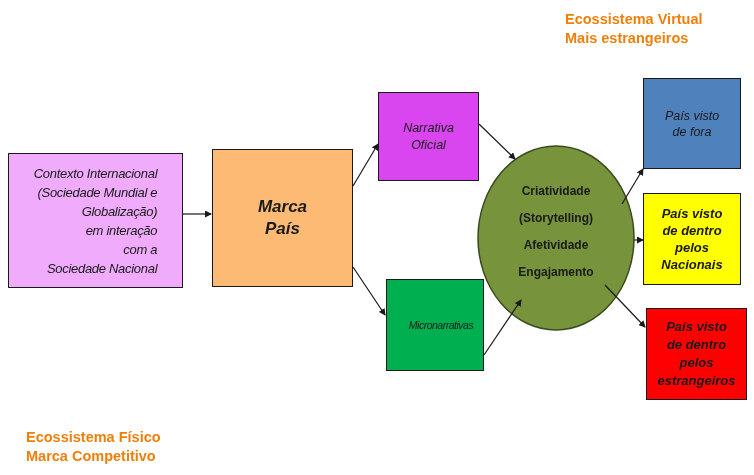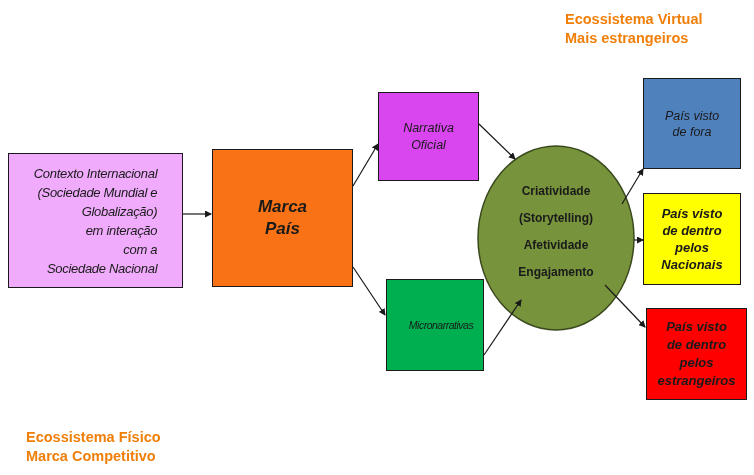--- a/index.html
+++ b/index.html
@@ -44,21 +44,21 @@
 
 <div class="box" id="ctx" style="background: #f0abfc; text-align: right;">
   <span>Contexto Internacional
 (Sociedade Mundial e
 Globalização)
 em interação
 com a
 Sociedade Nacional</span>
 </div>
 
-<div class="box" id="marca" style="background: #f97316;">
+<div class="box" id="marca" style="background: #fdba74;">
   <span>Marca
 País</span>
 </div>
 
 <div class="box" id="narr" style="background: #d946ef;">
   <span>Narrativa
 Oficial</span>
 </div>
 
 <div class="box" id="micro" style="background: rgb(0, 176, 80); padding-left: 12px;">

